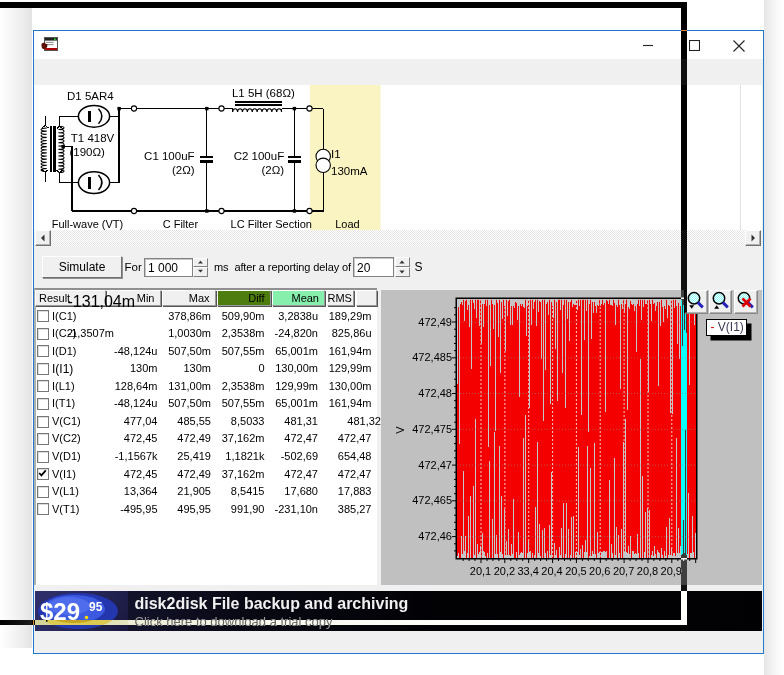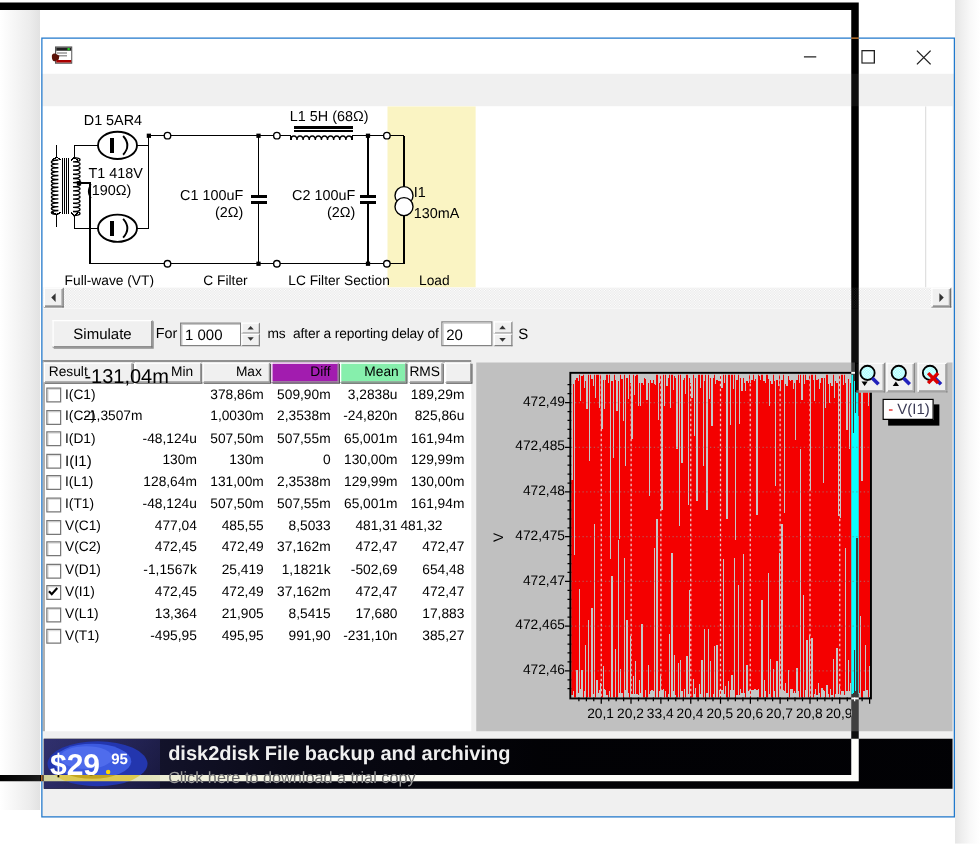--- a/index.html
+++ b/index.html
@@ -177,21 +177,21 @@
 <text x="16.7" y="143" font-size="11">Full-wave (VT)</text>
 <text x="127.7" y="143" font-size="11">C Filter</text>
 <text x="195.6" y="143" font-size="11">LC Filter Section</text>
 <text x="300.2" y="143" font-size="11">Load</text>
 </g>
 </svg>
 
 <div style="position:absolute;left:35px;top:290px;width:71.0px;height:15.5px;background:#f0f0f0;border:1px solid #9a9a9a;border-top-color:#fff;border-left-color:#fff;box-shadow:1px 1px 0 #555;font-size:11px;line-height:15px;text-align:left;padding-left:3px;color:#000">Result</div>
 <div style="position:absolute;left:107.5px;top:290px;width:53.0px;height:15.5px;background:#f0f0f0;border:1px solid #9a9a9a;border-top-color:#fff;border-left-color:#fff;box-shadow:1px 1px 0 #555;font-size:11px;line-height:15px;text-align:right;padding-right:5px;color:#000">Min</div>
 <div style="position:absolute;left:162px;top:290px;width:53.5px;height:15.5px;background:#f0f0f0;border:1px solid #9a9a9a;border-top-color:#fff;border-left-color:#fff;box-shadow:1px 1px 0 #555;font-size:11px;line-height:15px;text-align:right;padding-right:5px;color:#000">Max</div>
-<div style="position:absolute;left:217px;top:290px;width:53.5px;height:15.5px;background:#a21caf;border:1px solid #9a9a9a;border-top-color:#fff;border-left-color:#fff;box-shadow:1px 1px 0 #555;font-size:11px;line-height:15px;text-align:right;padding-right:5px;color:#000">Diff</div>
+<div style="position:absolute;left:217px;top:290px;width:53.5px;height:15.5px;background:#4d7c0f;border:1px solid #9a9a9a;border-top-color:#fff;border-left-color:#fff;box-shadow:1px 1px 0 #555;font-size:11px;line-height:15px;text-align:right;padding-right:5px;color:#000">Diff</div>
 <div style="position:absolute;left:272px;top:290px;width:53.0px;height:15.5px;background:#86efac;border:1px solid #9a9a9a;border-top-color:#fff;border-left-color:#fff;box-shadow:1px 1px 0 #555;font-size:11px;line-height:15px;text-align:right;padding-right:5px;color:#000">Mean</div>
 <div style="position:absolute;left:326.5px;top:290px;width:27.5px;height:15.5px;background:#f0f0f0;border:1px solid #9a9a9a;border-top-color:#fff;border-left-color:#fff;box-shadow:1px 1px 0 #555;font-size:11px;line-height:15px;text-align:right;padding-right:5px;color:#000">RMS</div>
 <div style="position:absolute;left:355.5px;top:290px;width:21.0px;height:15.5px;background:#f0f0f0;border:1px solid #9a9a9a;border-top-color:#fff;border-left-color:#fff;box-shadow:1px 1px 0 #555;font-size:11px;line-height:15px;text-align:left;padding-left:3px;color:#000"></div>
 
 <div style="position:absolute;left:37px;top:310.2px;width:12px;height:12px;background:#fff;border:1px solid #777;box-shadow:inset 1px 1px 0 #ddd"></div>
 <div style="position:absolute;left:52px;top:309.5px;font-size:11px">I(C1)</div>
 <div style="position:absolute;left:67.5px;top:293px;width:90px;text-align:left;font-size:16px">-131,04m</div>
 <div style="position:absolute;left:121.0px;top:309.5px;width:90px;text-align:right;font-size:11px">378,86m</div>
 <div style="position:absolute;left:174.5px;top:309.5px;width:90px;text-align:right;font-size:11px">509,90m</div>
 <div style="position:absolute;left:228.0px;top:309.5px;width:90px;text-align:right;font-size:11px">3,2838u</div>
@@ -230,21 +230,21 @@
 <div style="position:absolute;left:121.0px;top:397.2px;width:90px;text-align:right;font-size:11px">507,50m</div>
 <div style="position:absolute;left:174.5px;top:397.2px;width:90px;text-align:right;font-size:11px">507,55m</div>
 <div style="position:absolute;left:228.0px;top:397.2px;width:90px;text-align:right;font-size:11px">65,001m</div>
 <div style="position:absolute;left:281.5px;top:397.2px;width:90px;text-align:right;font-size:11px">161,94m</div>
 <div style="position:absolute;left:37px;top:415.5px;width:12px;height:12px;background:#fff;border:1px solid #777;box-shadow:inset 1px 1px 0 #ddd"></div>
 <div style="position:absolute;left:52px;top:414.8px;font-size:11px">V(C1)</div>
 <div style="position:absolute;left:67.5px;top:414.8px;width:90px;text-align:right;font-size:11px">477,04</div>
 <div style="position:absolute;left:121.0px;top:414.8px;width:90px;text-align:right;font-size:11px">485,55</div>
 <div style="position:absolute;left:174.5px;top:414.8px;width:90px;text-align:right;font-size:11px">8,5033</div>
 <div style="position:absolute;left:228.0px;top:414.8px;width:90px;text-align:right;font-size:11px">481,31</div>
-<div style="position:absolute;left:264px;top:414.8px;width:90px;text-align:right;font-size:11px">481,32</div>
+<div style="position:absolute;left:291px;top:414.8px;width:90px;text-align:right;font-size:11px">481,32</div>
 <div style="position:absolute;left:37px;top:433.1px;width:12px;height:12px;background:#fff;border:1px solid #777;box-shadow:inset 1px 1px 0 #ddd"></div>
 <div style="position:absolute;left:52px;top:432.4px;font-size:11px">V(C2)</div>
 <div style="position:absolute;left:67.5px;top:432.4px;width:90px;text-align:right;font-size:11px">472,45</div>
 <div style="position:absolute;left:121.0px;top:432.4px;width:90px;text-align:right;font-size:11px">472,49</div>
 <div style="position:absolute;left:174.5px;top:432.4px;width:90px;text-align:right;font-size:11px">37,162m</div>
 <div style="position:absolute;left:228.0px;top:432.4px;width:90px;text-align:right;font-size:11px">472,47</div>
 <div style="position:absolute;left:281.5px;top:432.4px;width:90px;text-align:right;font-size:11px">472,47</div>
 <div style="position:absolute;left:37px;top:450.6px;width:12px;height:12px;background:#fff;border:1px solid #777;box-shadow:inset 1px 1px 0 #ddd"></div>
 <div style="position:absolute;left:52px;top:449.9px;font-size:11px">V(D1)</div>
 <div style="position:absolute;left:67.5px;top:449.9px;width:90px;text-align:right;font-size:11px">-1,1567k</div>

